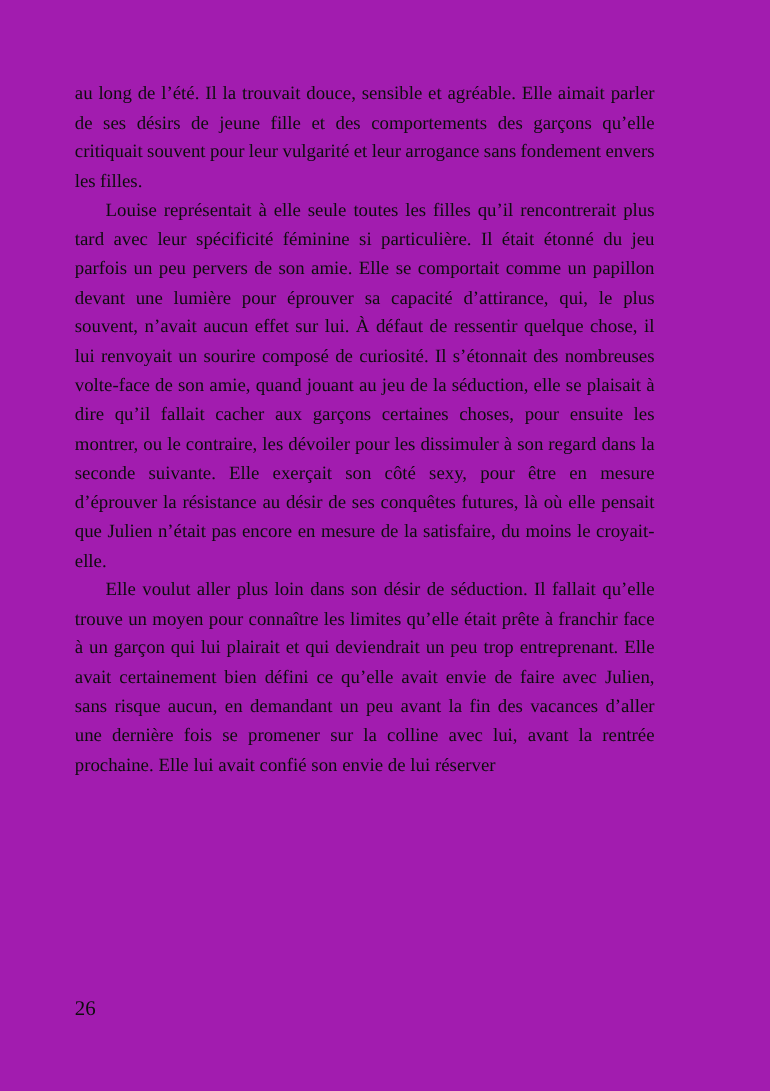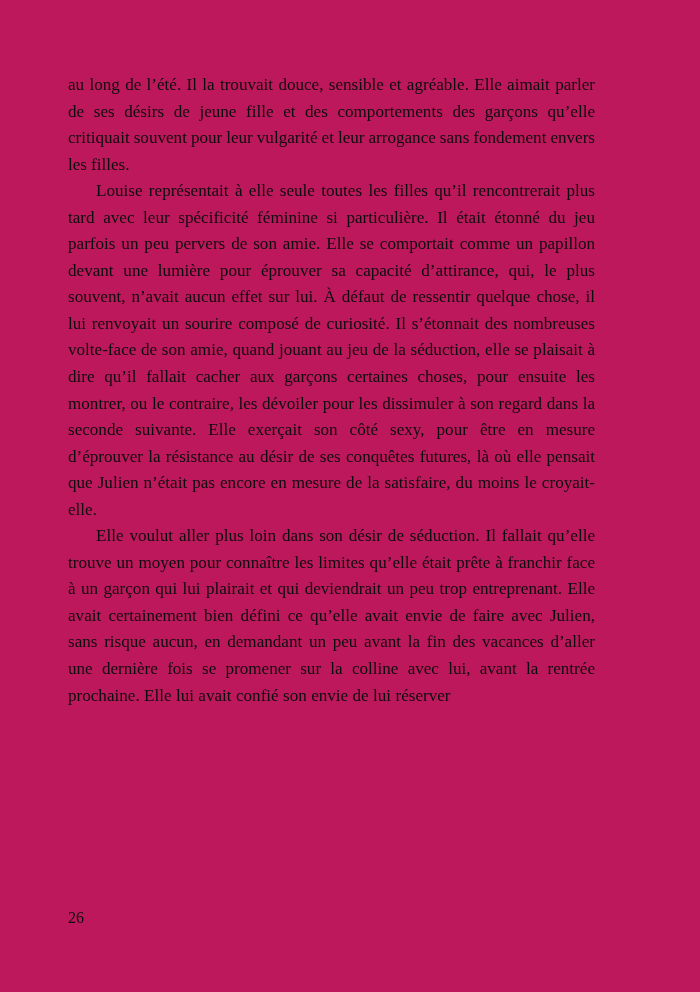--- a/index.html
+++ b/index.html
@@ -4,21 +4,21 @@
 <style>
   html, body {
     margin: 0;
     padding: 0;
     background: #ffffff;
   }
   .page {
     position: relative;
     width: 700px;
     height: 992px;
-    background: #be185d;
+    background: #a21caf;
     overflow: hidden;
     font-family: "Liberation Serif", "DejaVu Serif", serif;
     color: #0d0d0d;
   }
   .text-column {
     position: absolute;
     left: 68px;
     top: 72px;
     width: 527px;
   }
@@ -36,21 +36,21 @@
   .para.continuation {
     text-indent: 0;
   }
   .para.tight {
     word-spacing: -0.3px;
   }
   .page-number {
     position: absolute;
     left: 68px;
     top: 908px;
-    font-size: 16px;
+    font-size: 19px;
     line-height: 20px;
     color: #0d0d0d;
   }
 </style>
 </head>
 <body>
 
 <div class="page">
 
   <div class="text-column">

